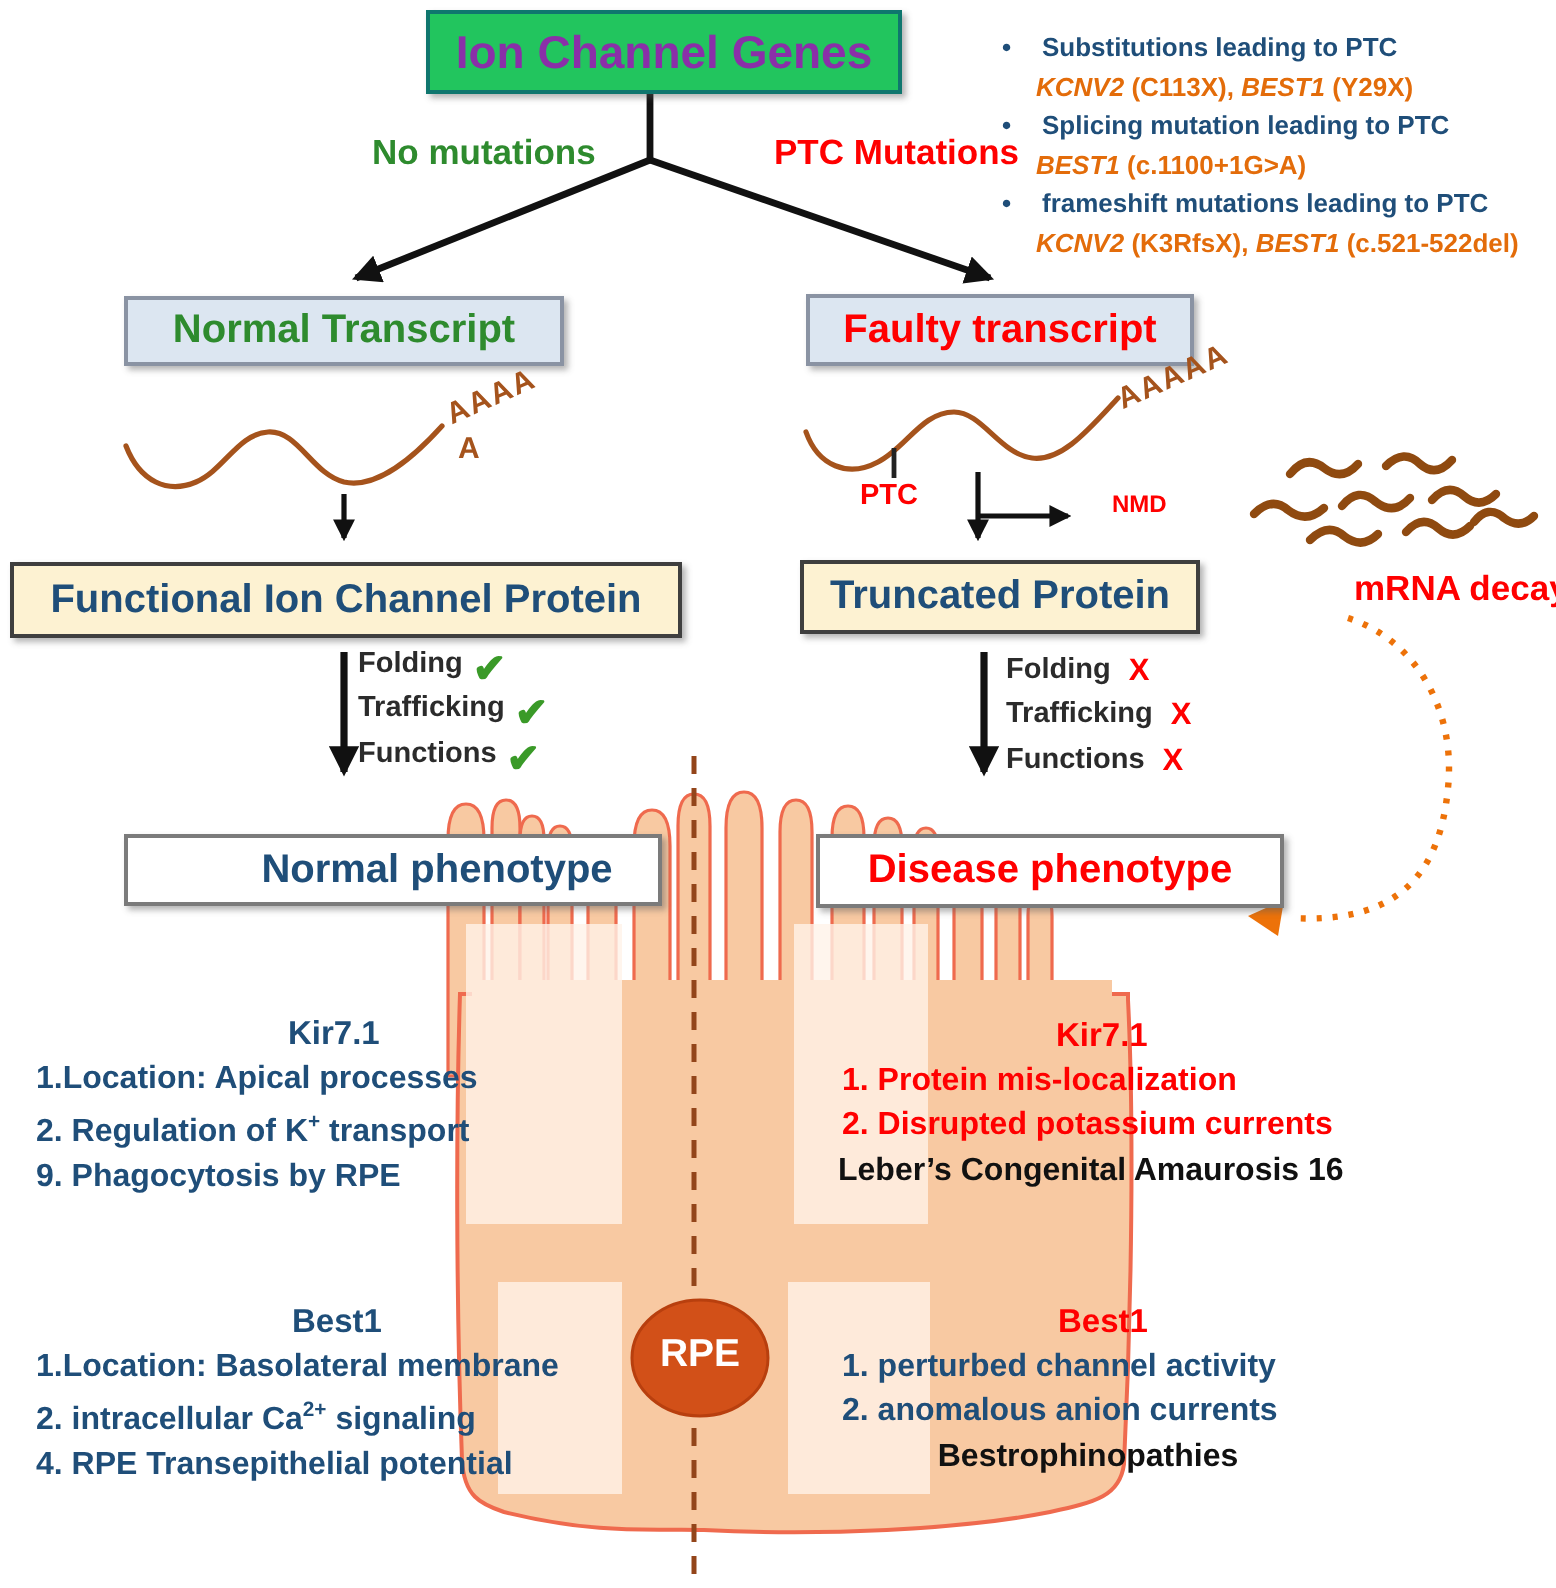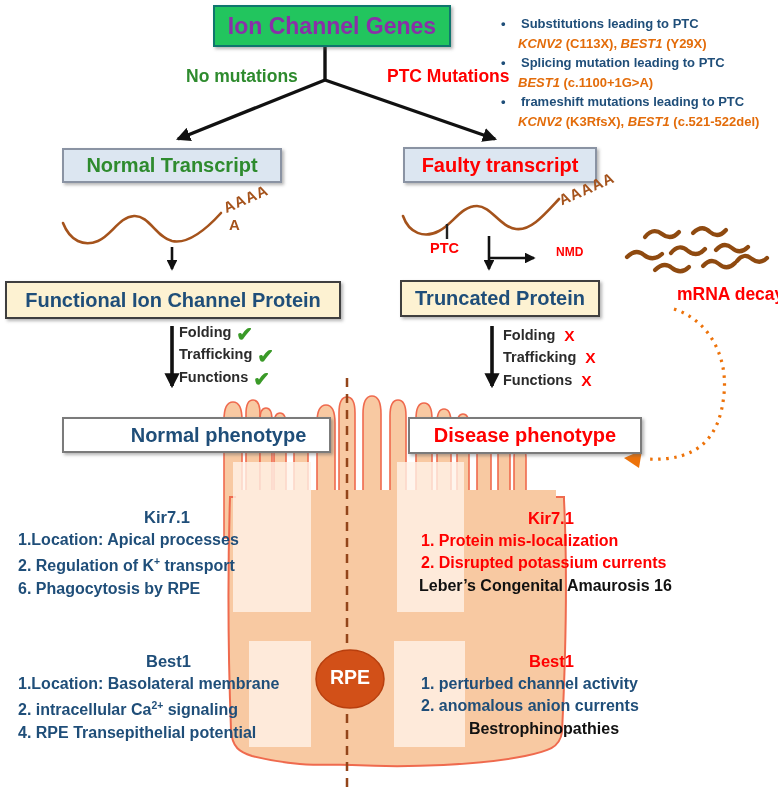--- a/index.html
+++ b/index.html
@@ -178,21 +178,21 @@
     <span>Normal phenotype</span>
   </div>
   <div class="box phenbox red" style="left:408px;top:417px;width:230px;height:33px;line-height:33px;">
     <span>Disease phenotype</span>
   </div>
 
   <div class="tblock blue" style="left:2px;top:506px;width:242px;">
     <div class="bt" style="margin-left:126px;">Kir7.1</div>
     <div>1.Location: Apical processes</div>
     <div><span>2. Regulation of K</span><sup>+</sup><span> transport</span></div>
-    <div>6. Phagocytosis by RPE</div>
+    <div>9. Phagocytosis by RPE</div>
   </div>
 
   <div class="tblock red" style="left:400px;top:507px;width:300px;">
     <div class="bt" style="margin-left:112px;">Kir7.1</div>
     <div style="padding-left:5px;">1. Protein mis-localization</div>
     <div style="padding-left:5px;">2. Disrupted potassium currents</div>
     <div class="black" style="padding-left:3px;">Leber’s Congenital Amaurosis 16</div>
   </div>
 
   <div class="tblock blue" style="left:0px;top:650px;width:290px;">

